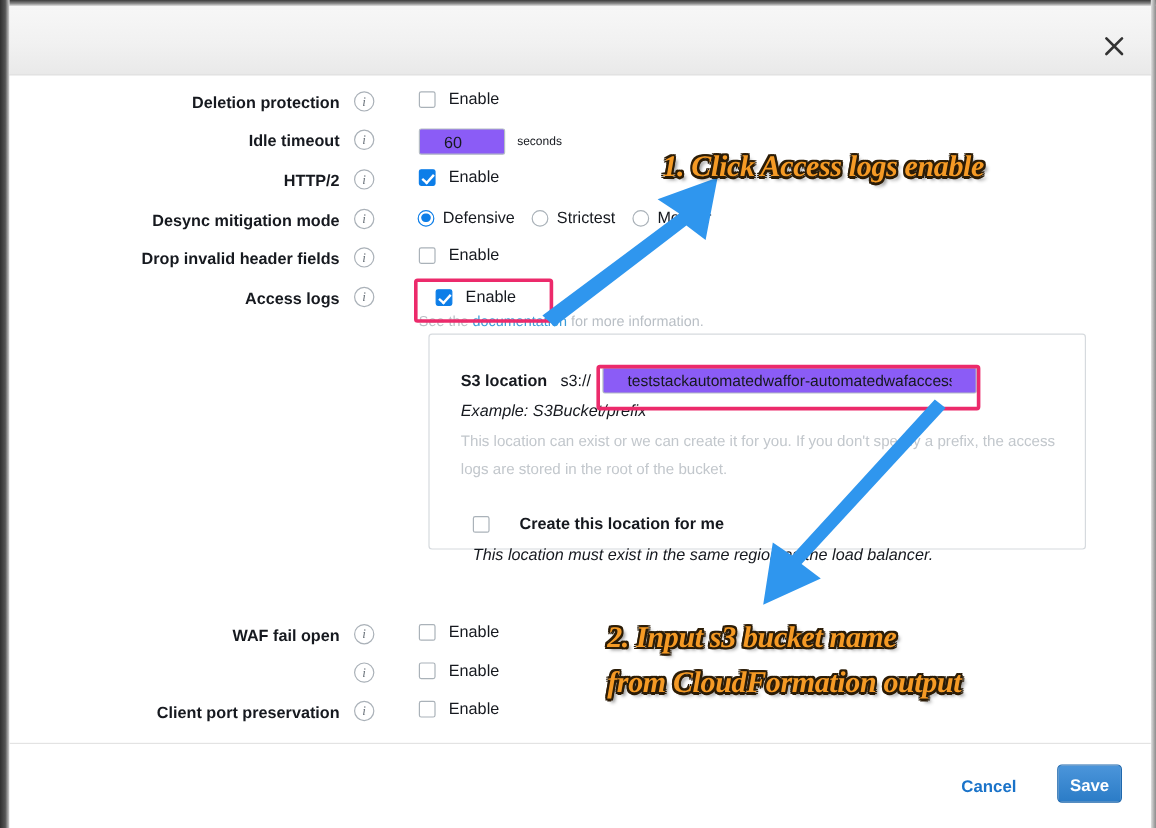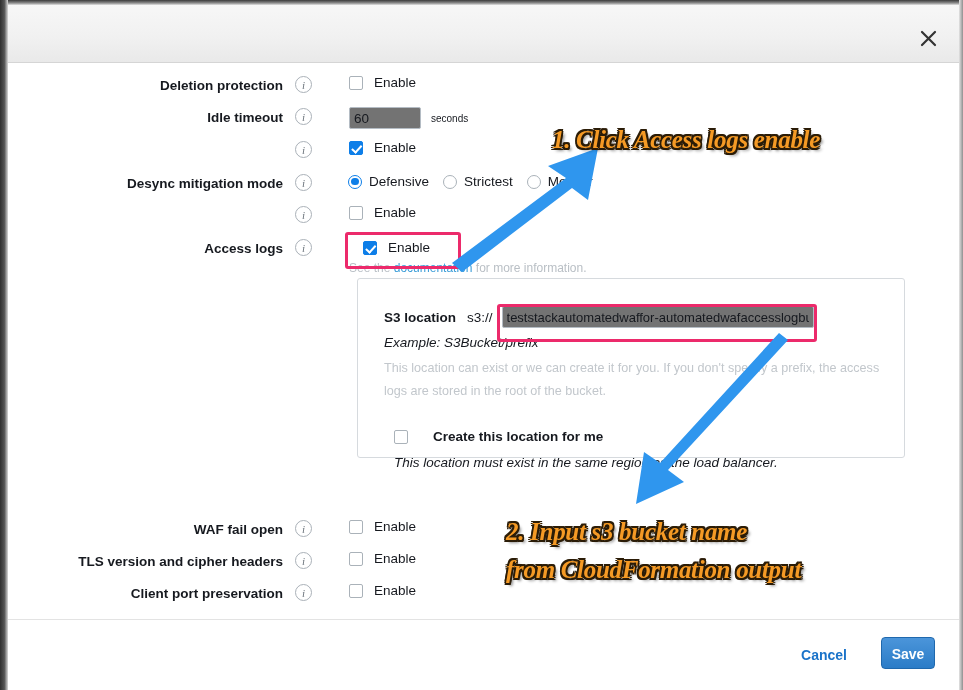--- a/index.html
+++ b/index.html
@@ -184,25 +184,25 @@
     margin-right: 14px;
     font-size: 13.5px;
     color: #16191f;
     cursor: pointer;
   }
 
   
   .text-input {
     border: 1px solid #b4bcc4;
     border-radius: 2px;
-    background: #737373;
+    background: #8b5cf6;
     font-size: 13.5px;
     font-family: "Liberation Sans", sans-serif;
     color: #16191f;
-    padding: 3px 4px;
+    padding: 3px 20px;
     box-sizing: border-box;
     outline: none;
   }
   .unit {
     margin-left: 10px;
     font-size: 10px;
     color: #16191f;
   }
 
   
@@ -393,20 +393,21 @@
     <div class="row" style="top:44px;">
       <div class="row-label">Idle timeout</div>
       <div class="info-icon">i</div>
       <div class="ctrl">
         <input class="text-input" style="width: 72px; height: 22px;" value="60">
         <span class="unit">seconds</span>
       </div>
     </div>
 
     <div class="row" style="top:77px;">
+      <div class="row-label">HTTP/2</div>
       <div class="info-icon">i</div>
       <div class="ctrl">
         <span class="cb checked"></span>
         <span class="cb-label">Enable</span>
       </div>
     </div>
 
     <div class="row" style="top:110px;">
       <div class="row-label">Desync mitigation mode</div>
       <div class="info-icon">i</div>
@@ -414,20 +415,21 @@
         <span class="radio on"></span>
         <span class="radio-label">Defensive</span>
         <span class="radio"></span>
         <span class="radio-label">Strictest</span>
         <span class="radio"></span>
         <span class="radio-label">Monitor</span>
       </div>
     </div>
 
     <div class="row" style="top:142px;">
+      <div class="row-label">Drop invalid header fields</div>
       <div class="info-icon">i</div>
       <div class="ctrl">
         <span class="cb"></span>
         <span class="cb-label">Enable</span>
       </div>
     </div>
 
     <div class="row" style="top:175px;">
       <div class="row-label">Access logs</div>
       <div class="info-icon">i</div>
@@ -461,21 +463,20 @@
     <div class="row" style="top:456px;">
       <div class="row-label">WAF fail open</div>
       <div class="info-icon">i</div>
       <div class="ctrl">
         <span class="cb"></span>
         <span class="cb-label">Enable</span>
       </div>
     </div>
 
     <div class="row" style="top:488px;">
-      <div class="row-label">TLS version and cipher headers</div>
       <div class="info-icon">i</div>
       <div class="ctrl">
         <span class="cb"></span>
         <span class="cb-label">Enable</span>
       </div>
     </div>
 
     <div class="row" style="top:520px;">
       <div class="row-label">Client port preservation</div>
       <div class="info-icon">i</div>

